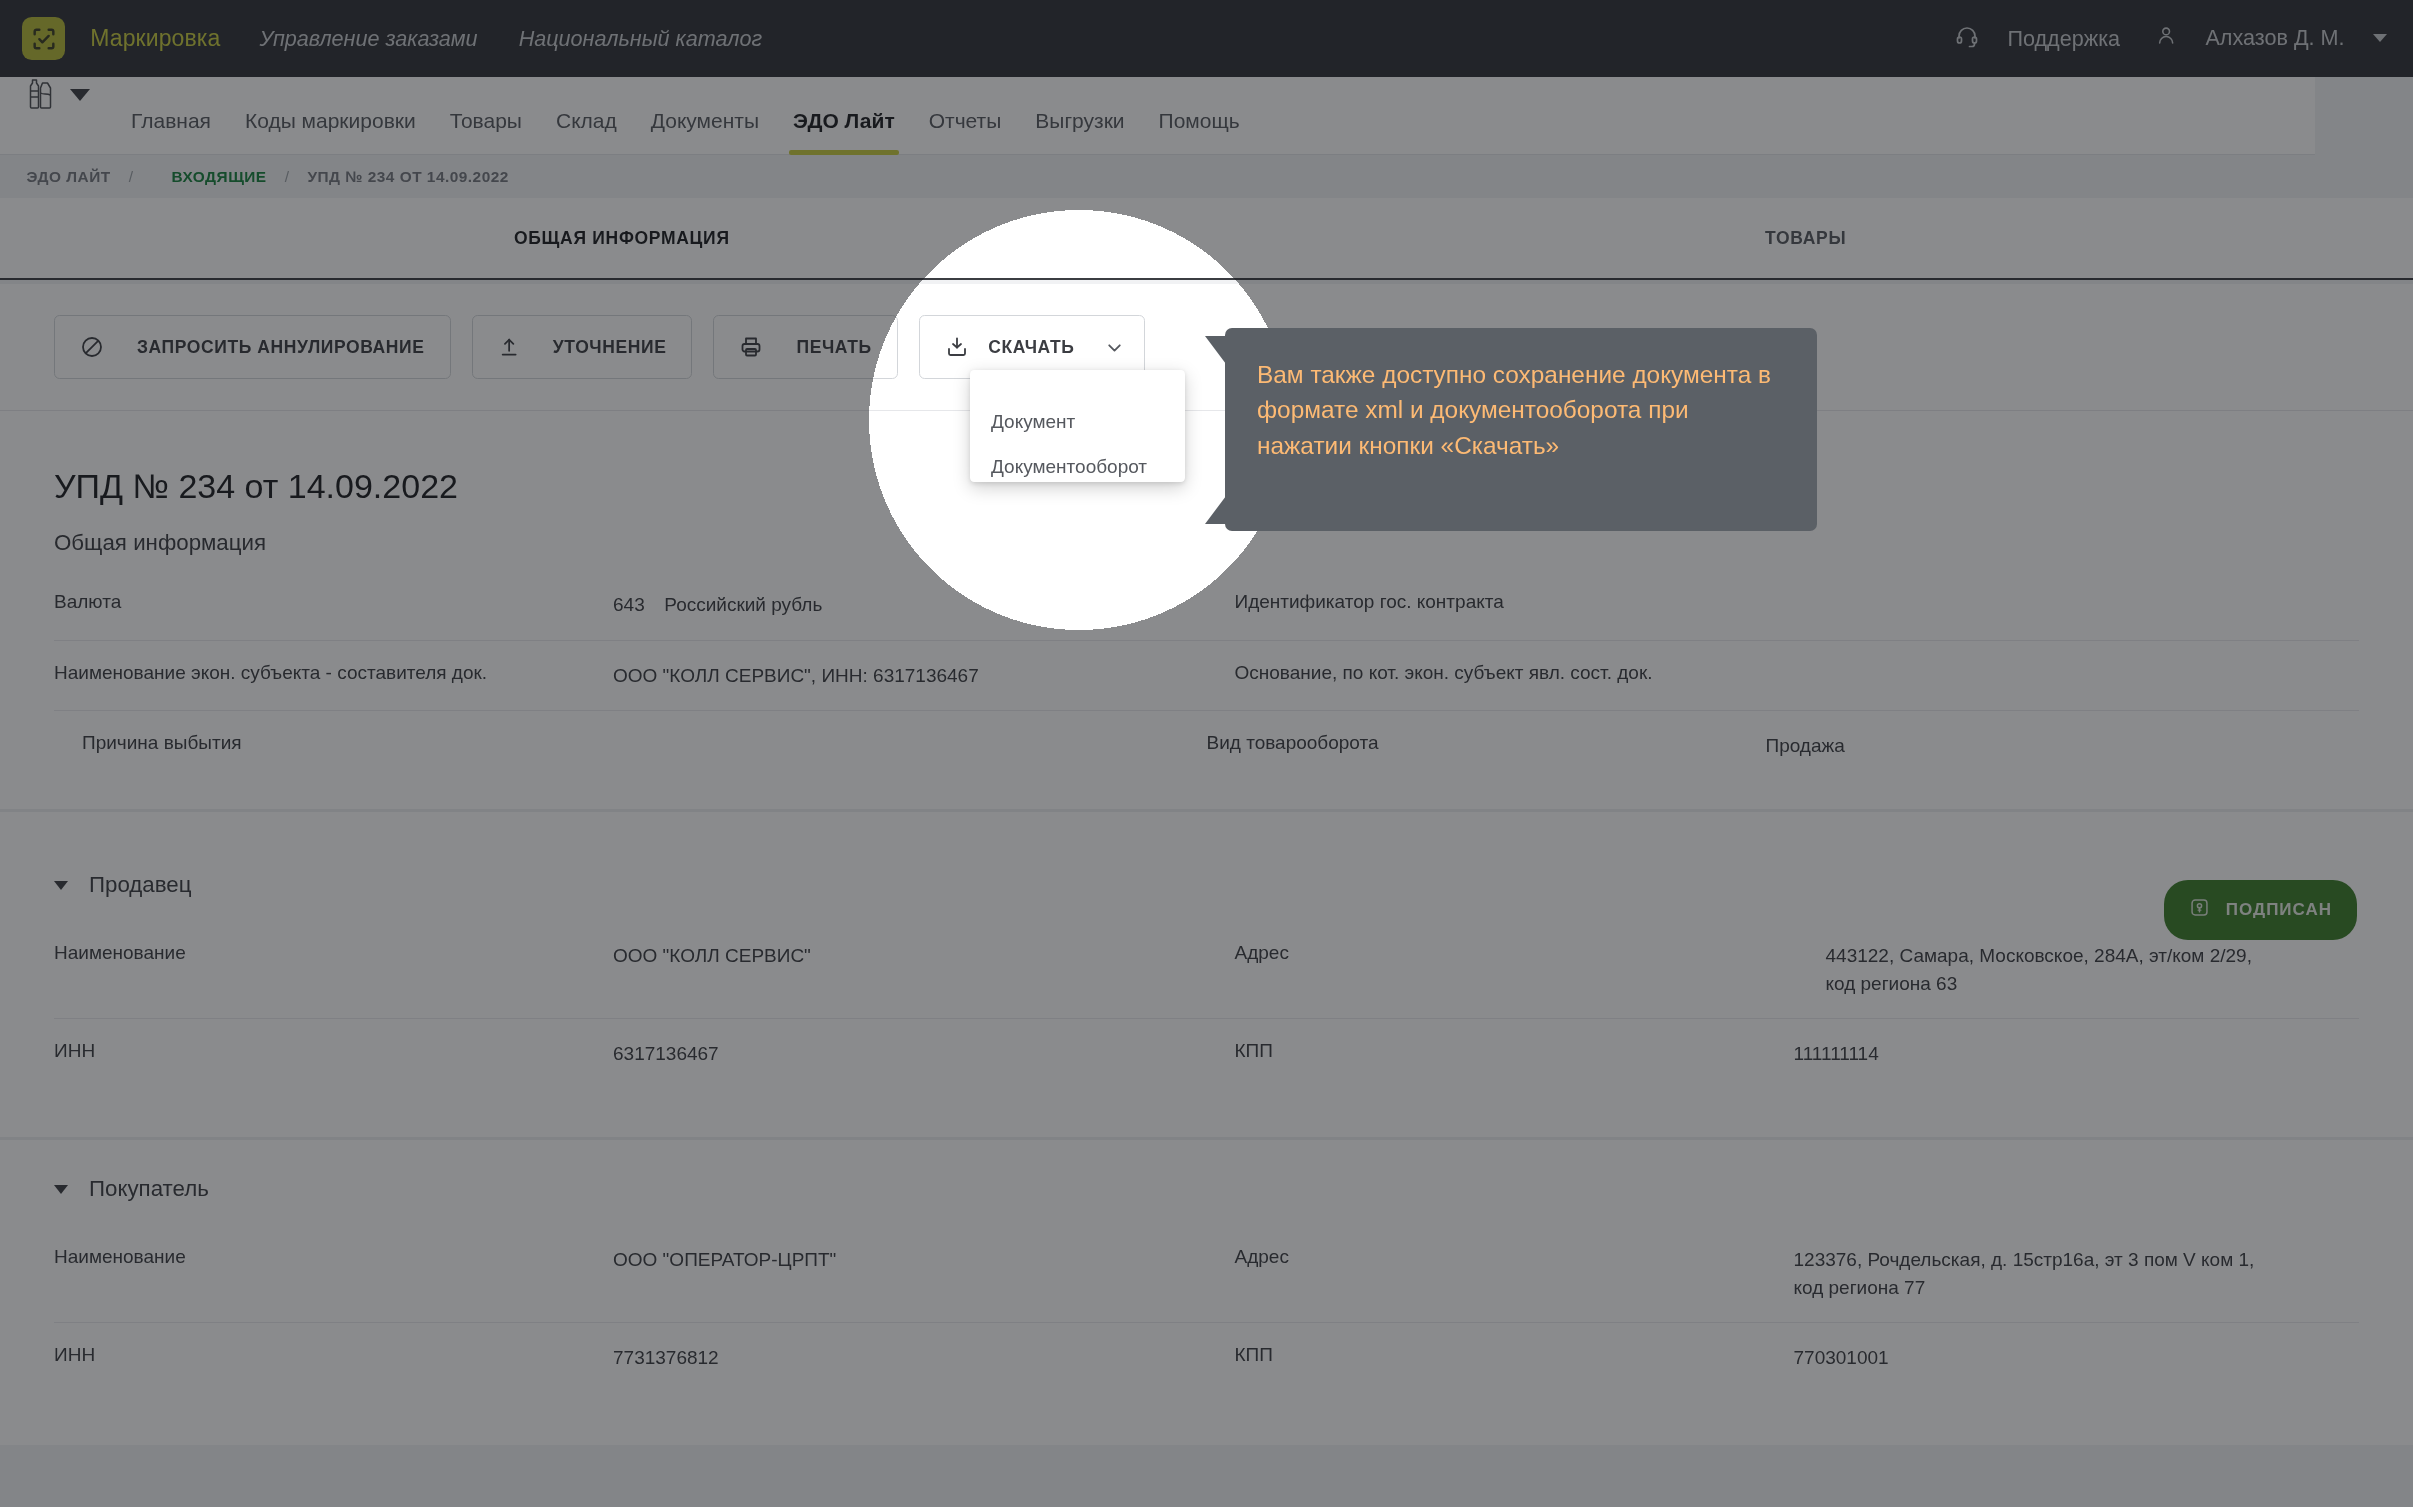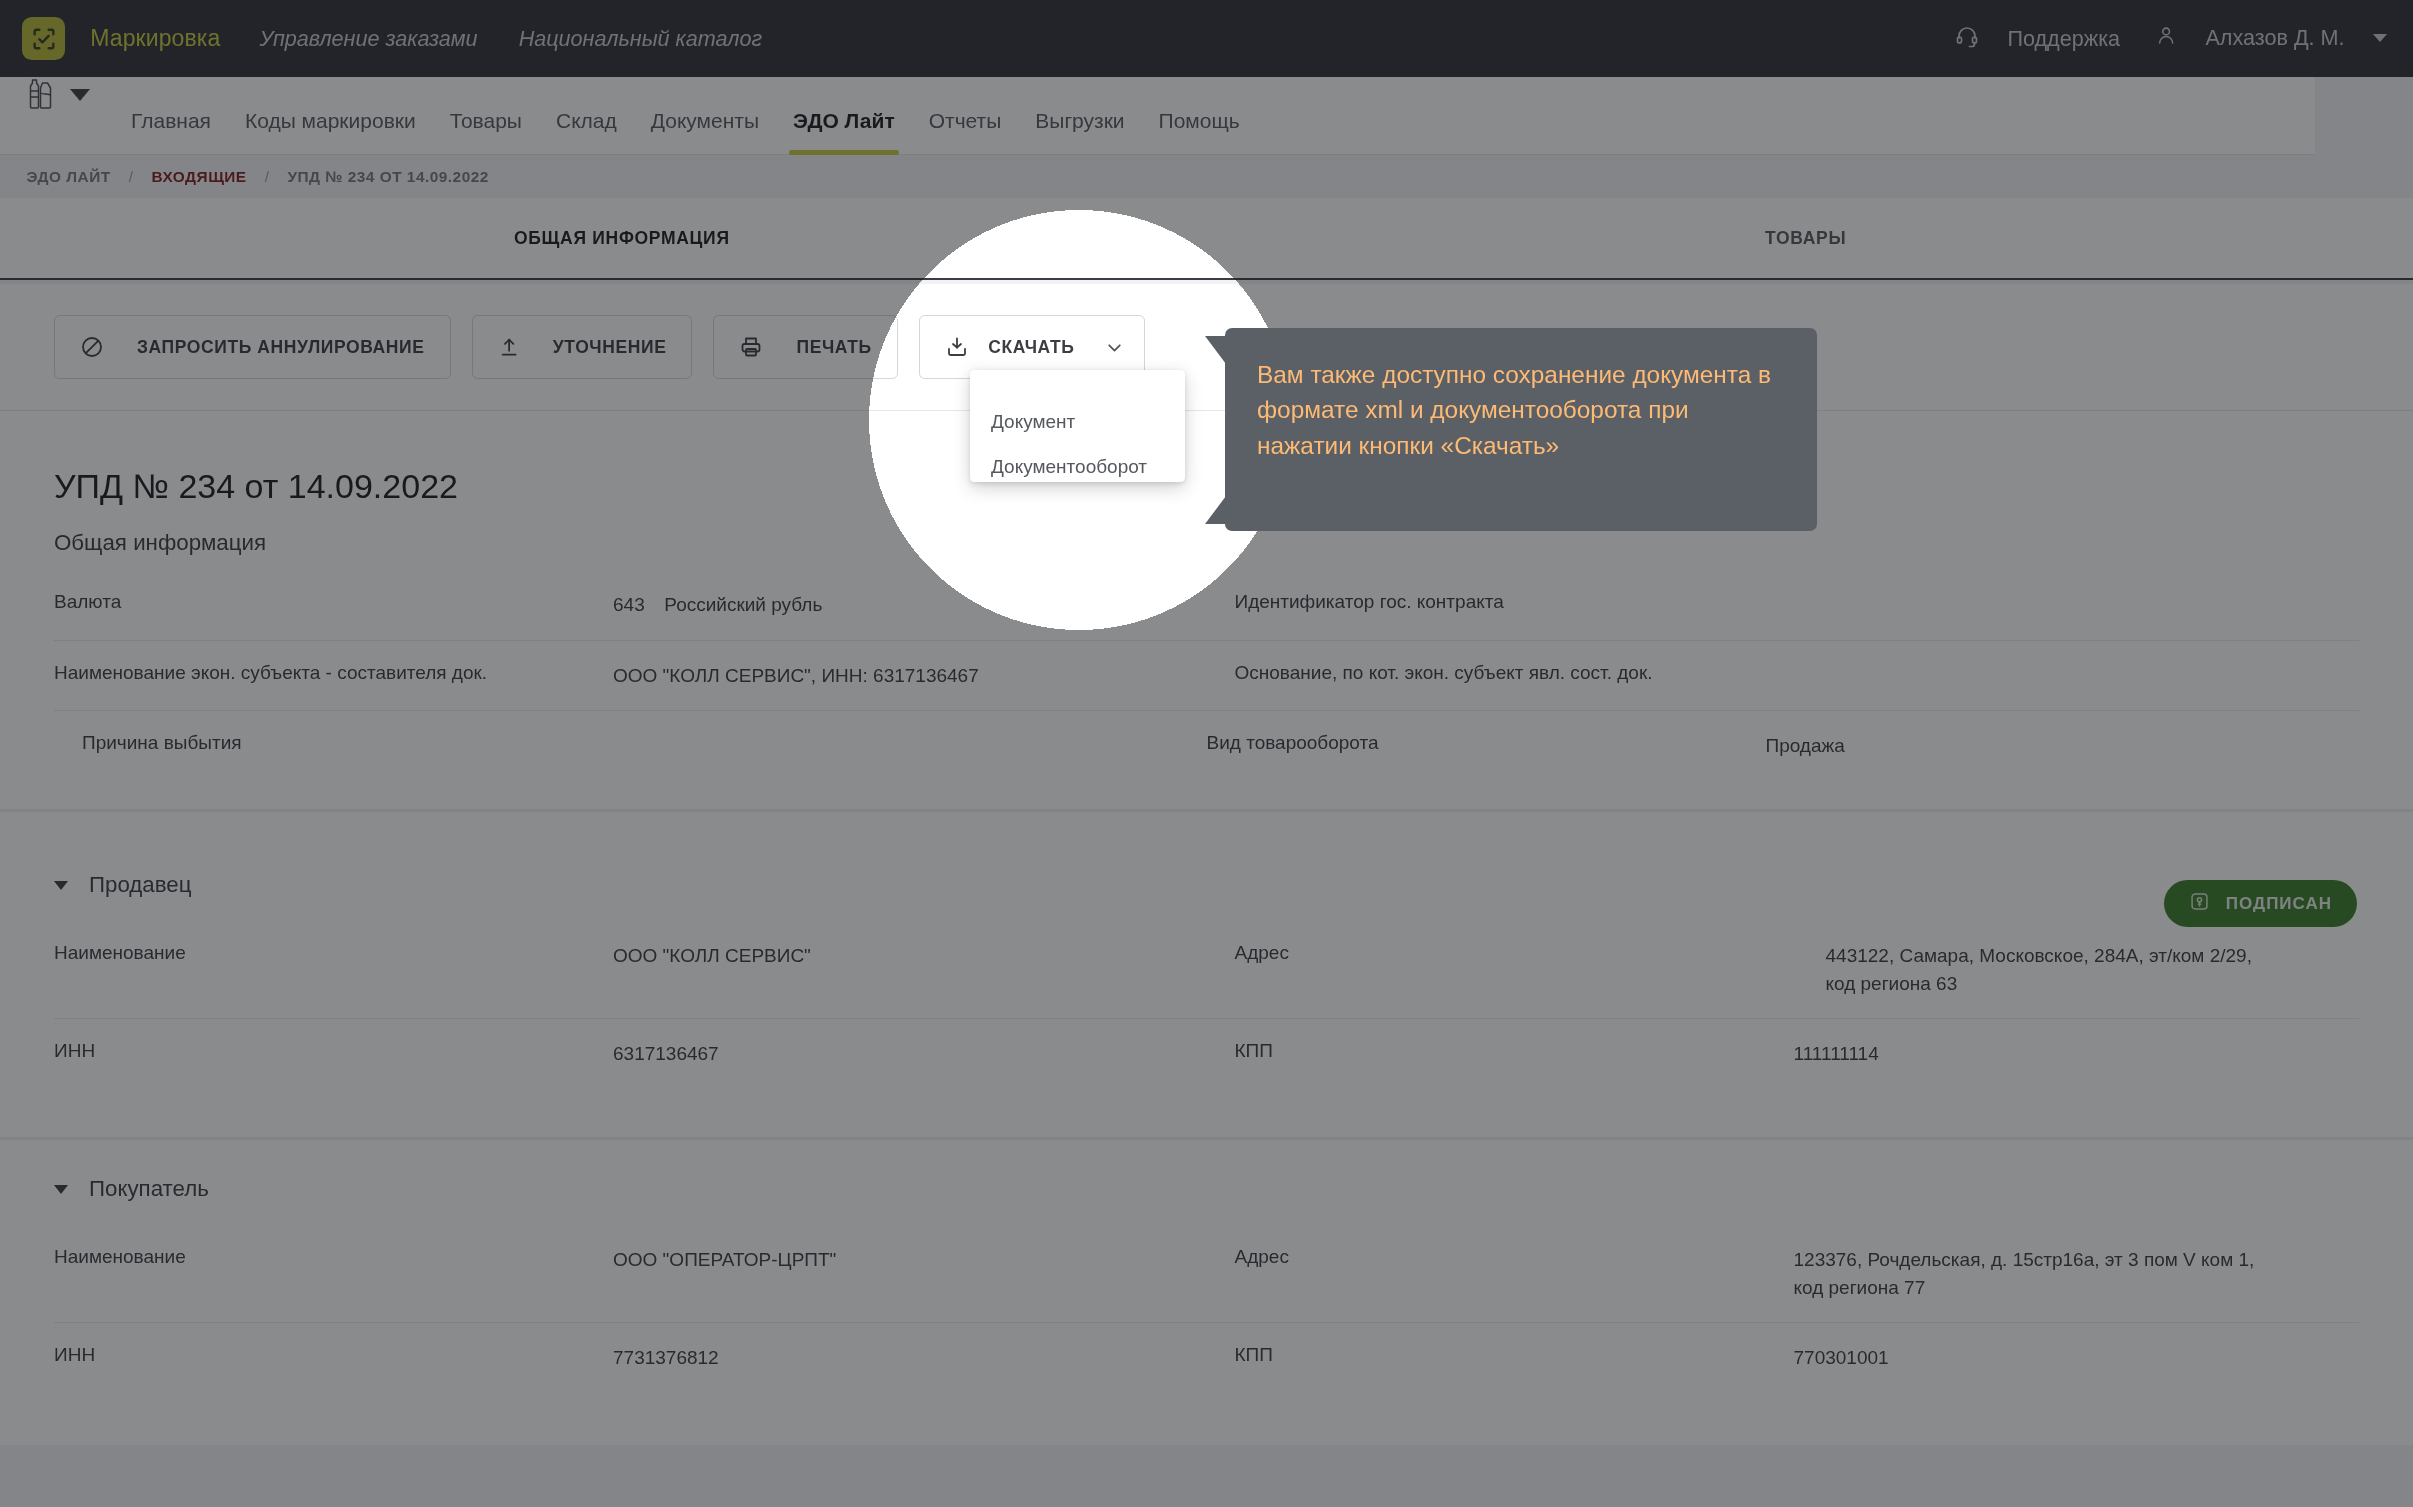--- a/index.html
+++ b/index.html
@@ -59,21 +59,21 @@
     height: 4.9px; background: #c8cc3f; border-radius: 2.1px;
   }
 
   
   .crumbs {
     position: absolute; top: 155px; left: 0; width: 2413px; height: 43px;
     background: #f1f2f4; display: flex; align-items: center; padding-left: 26.5px;
     gap: 18px; font-size: 15.4px; letter-spacing: 0.5px; font-weight: bold;
   }
   .crumb { color: #73777e; }
-  .crumb.link { color: #7f1d1d; }
+  .crumb.link { color: #15803d; margin-left: 20px; }
   .crumb-sep { color: #9aa0a6; font-weight: normal; }
 
   
   .tabsrow {
     position: absolute; top: 198px; left: 0; width: 2413px; height: 82px;
     background: #ffffff; display: flex; align-items: center;
     border-bottom: 2.8px solid #3b3d42;
   }
   .tabitem {
     font-size: 17.5px; font-weight: bold; letter-spacing: 0.7px; color: #55585e; white-space: nowrap;
@@ -98,21 +98,21 @@
   
   .docbody {
     position: absolute; top: 411px; left: 0; width: 2413px; height: 1034px;
     background: #ffffff;
   }
   .doc-title {
     position: absolute; top: 56px; left: 54px; font-size: 34px; color: #1b1d21; font-weight: normal;
   }
   .signed-badge {
     position: absolute; top: 469px; right: 56px;
-    height: 47px; background: #3a7d29; border-radius: 24px; color: #e7ece4;
+    height: 60px; background: #3a7d29; border-radius: 24px; color: #e7ece4;
     display: flex; align-items: center; gap: 15.4px; padding: 4px 25px;
     font-size: 17px; font-weight: bold; letter-spacing: 1px;
   }
   .sec-head {
     font-size: 22.3px; color: #3b3d42; font-weight: normal;
   }
   .grp-head { display: flex; align-items: center; gap: 21px; font-size: 22.3px; color: #3b3d42; }
   .chev {
     width: 0; height: 0; border-left: 7.7px solid transparent;
     border-right: 7.7px solid transparent; border-top: 9px solid #3b3d42;

